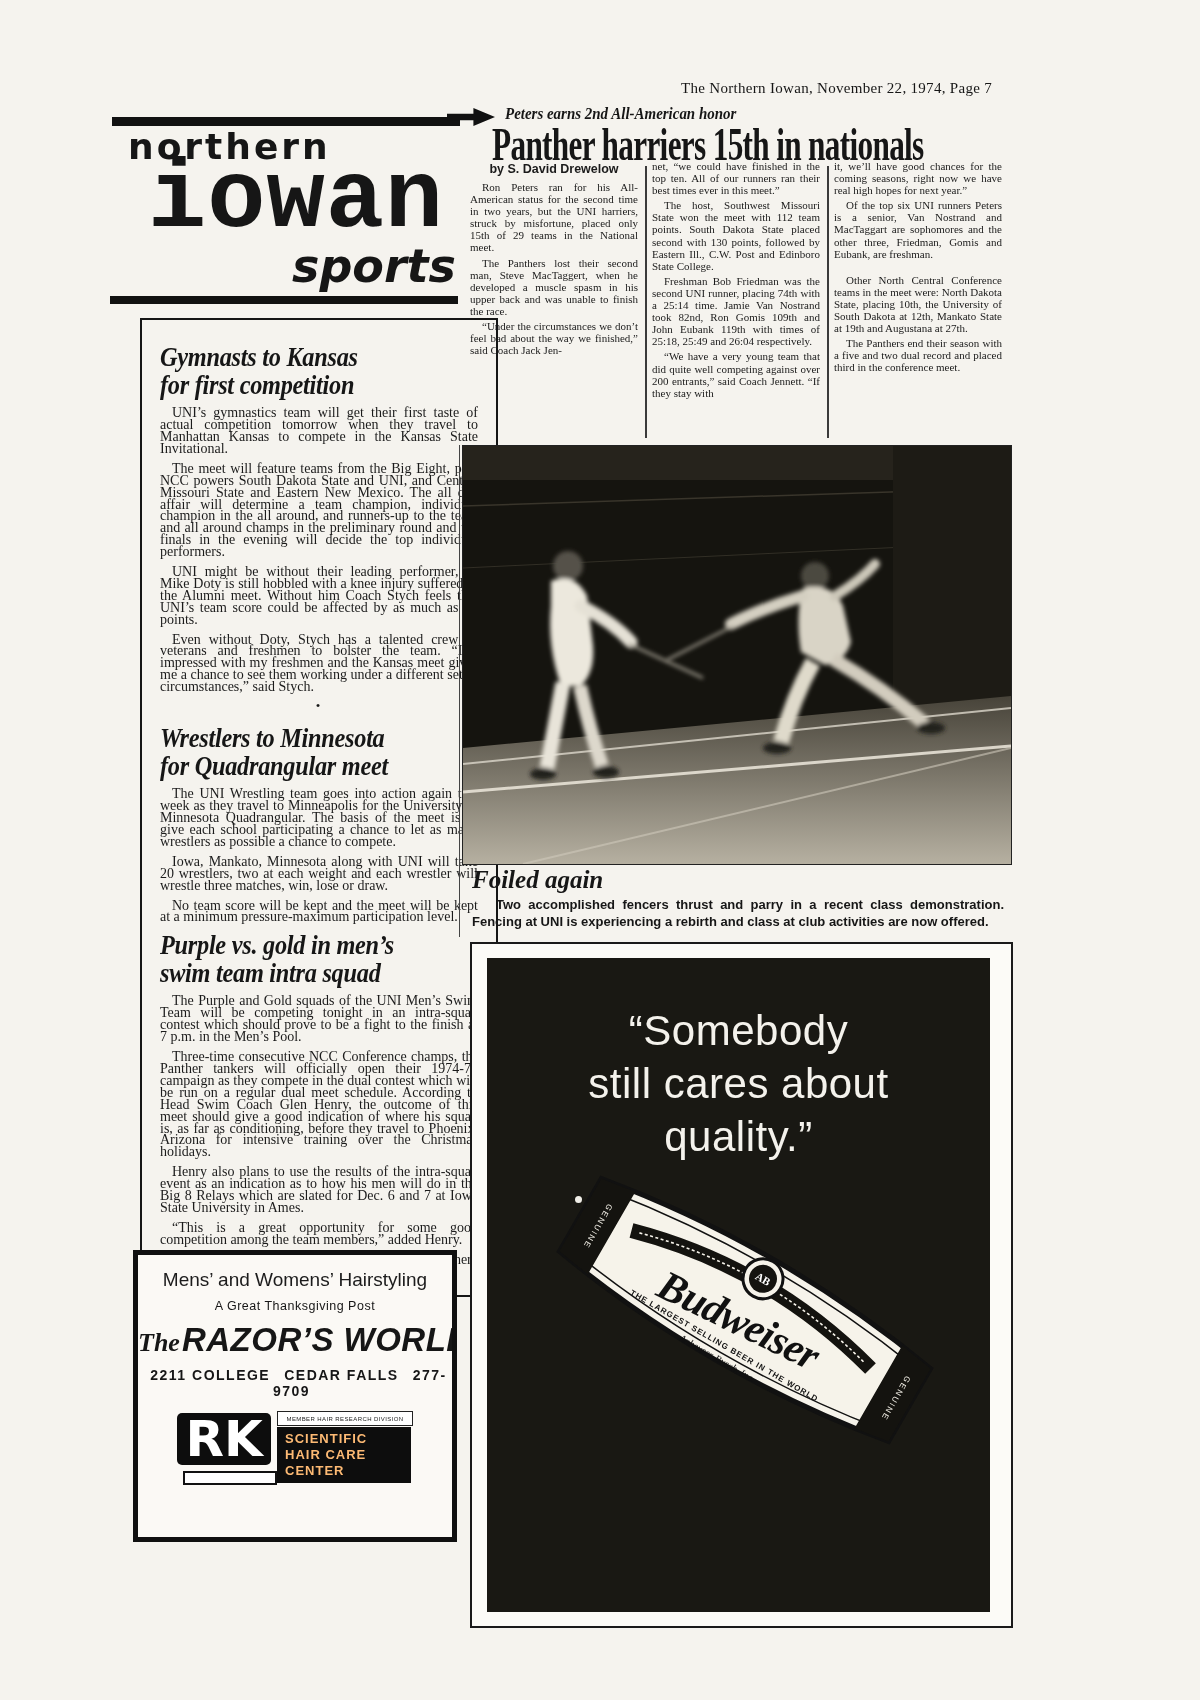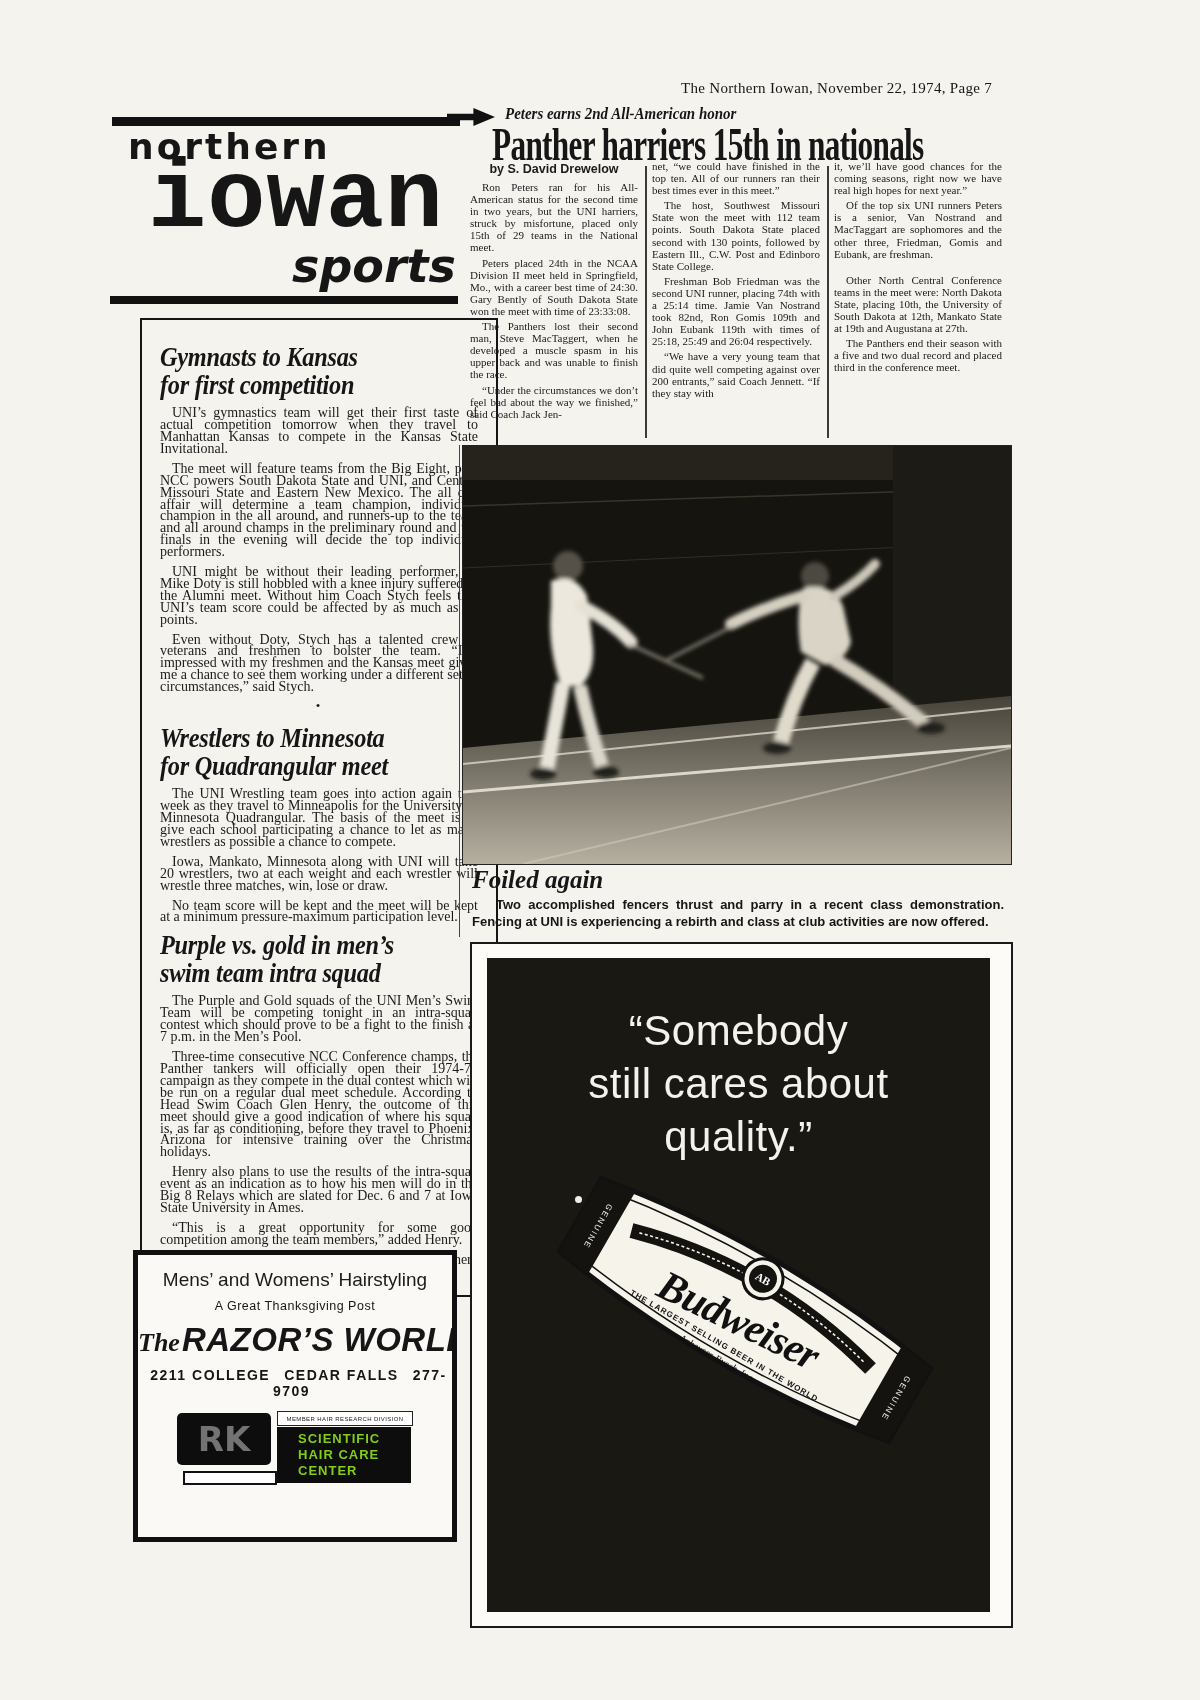--- a/index.html
+++ b/index.html
@@ -52,26 +52,26 @@
   .razor{left:133px;top:1250px;width:324px;height:292px;border:5px solid #101010;background:#fbf9f5;box-sizing:border-box;text-align:center;overflow:hidden;}
   .rz-line1{margin-top:14px;font:19px "Liberation Sans",sans-serif;color:#1c1c1c;}
   .rz-line2{margin-top:8px;font:12.5px "Liberation Sans",sans-serif;letter-spacing:.5px;}
   .rz-brandrow{margin-top:8px;white-space:nowrap;}
   .rz-the{font:bold italic 26px "Liberation Serif",serif;margin-right:2px;}
   .rz-brand{font-family:"Liberation Sans",sans-serif;font-weight:bold;font-style:italic;font-size:33px;letter-spacing:.5px;}
   .rz-brand2{margin-top:2px;font:bold 24px "Liberation Serif",serif;letter-spacing:.5px;}
   .rz-address{margin-top:8px;font:bold 14px "Liberation Sans",sans-serif;letter-spacing:1.5px;}
   .rz-address span{margin:0 7px;}
   .rk-wrap{position:relative;width:240px;height:84px;margin:10px auto 0;text-align:left;}
-  .rk-box{position:absolute;left:2px;top:4px;width:94px;height:52px;background:#0d0d0d;color:#737373;
-    font-family:"DejaVu Sans",sans-serif;font-weight:bold;font-size:34px;display:flex;align-items:center;justify-content:center;border-radius:5px;}
+  .rk-box{position:absolute;left:2px;top:4px;width:94px;height:52px;background:#0d0d0d;color:#ffffff;
+    font-family:"DejaVu Sans",sans-serif;font-weight:bold;font-size:50px;display:flex;align-items:center;justify-content:center;border-radius:5px;}
   .rk-member{position:absolute;left:102px;top:2px;width:134px;height:13px;border:1px solid #222;background:#fff;
     font:6px "Liberation Sans",sans-serif;letter-spacing:.4px;display:flex;align-items:center;justify-content:center;color:#222;}
-  .rk-sci{position:absolute;left:102px;top:18px;width:134px;height:56px;background:#0d0d0d;color:#84cc16;
-    font:bold 13px "Liberation Sans",sans-serif;line-height:16px;letter-spacing:1px;padding:4px 0 0 21px;box-sizing:border-box;}
+  .rk-sci{position:absolute;left:102px;top:18px;width:134px;height:56px;background:#0d0d0d;color:#fdba74;
+    font:bold 13px "Liberation Sans",sans-serif;line-height:16px;letter-spacing:1px;padding:4px 0 0 8px;box-sizing:border-box;}
   .rk-bar{position:absolute;left:8px;top:62px;width:90px;height:10px;border:2px solid #111;background:#fff;}
 </style>
 </head>
 <body>
 
 <div id="canvas">
 
   <div class="abs folio">The Northern Iowan, November 22, 1974, Page 7</div>
 
   <div class="abs mast-bar1"></div>
@@ -80,21 +80,20 @@
   <div class="abs mast-sports">sports</div>
   <div class="abs mast-bar2"></div>
 
   <div class="abs kicker-pointer"></div>
   <div class="abs kicker">Peters earns 2nd All-American honor</div>
   <div class="abs headline">Panther harriers 15th in nationals</div>
 
   <div class="abs col" style="left:470px;">
     <div class="byline">by S. David Drewelow</div>
     <p>Ron Peters ran for his All-American status for the second time in two years, but the UNI harriers, struck by misfortune, placed only 15th of 29 teams in the National meet.</p>
-    <p>Peters placed 24th in the NCAA Division II meet held in Springfield, Mo., with a career best time of 24:30. Gary Bently of South Dakota State won the meet with time of 23:33:08.</p>
     <p>The Panthers lost their second man, Steve MacTaggert, when he developed a muscle spasm in his upper back and was unable to finish the race.</p>
     <p>“Under the circumstances we don’t feel bad about the way we finished,” said Coach Jack Jen-</p>
   </div>
   <div class="abs colrule" style="left:645px;"></div>
   <div class="abs col" style="left:652px;">
     <p class="noind">net, “we could have finished in the top ten. All of our runners ran their best times ever in this meet.”</p>
     <p>The host, Southwest Missouri State won the meet with 112 team points. South Dakota State placed second with 130 points, followed by Eastern Ill., C.W. Post and Edinboro State College.</p>
     <p>Freshman Bob Friedman was the second UNI runner, placing 74th with a 25:14 time. Jamie Van Nostrand took 82nd, Ron Gomis 109th and John Eubank 119th with times of 25:18, 25:49 and 26:04 respectively.</p>
     <p>“We have a very young team that did quite well competing against over 200 entrants,” said Coach Jennett. “If they stay with</p>
   </div>

